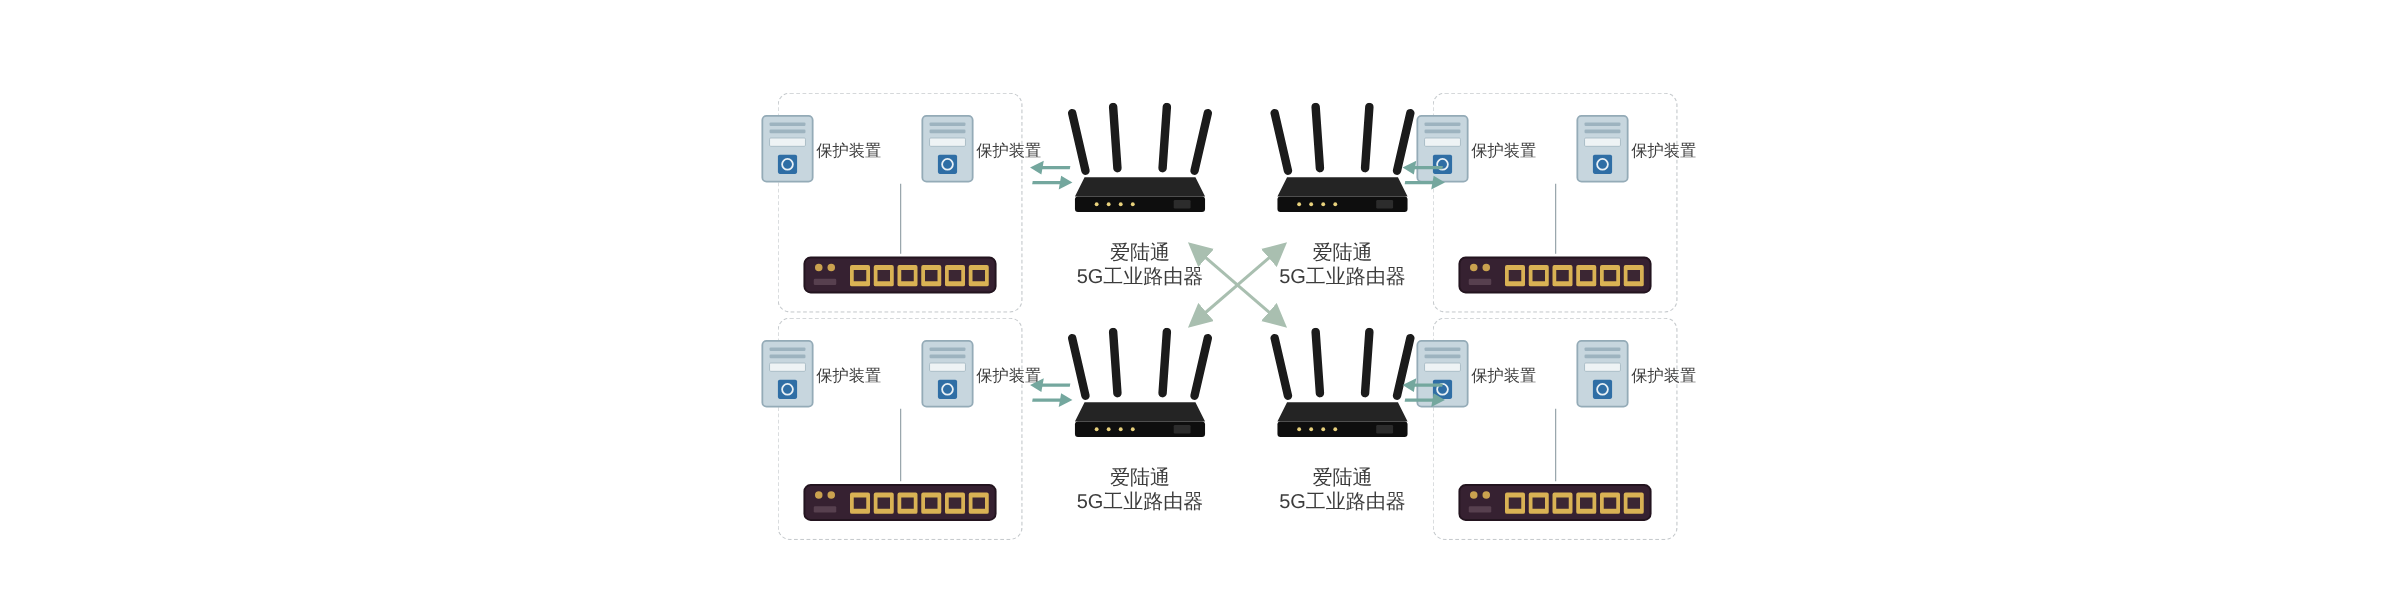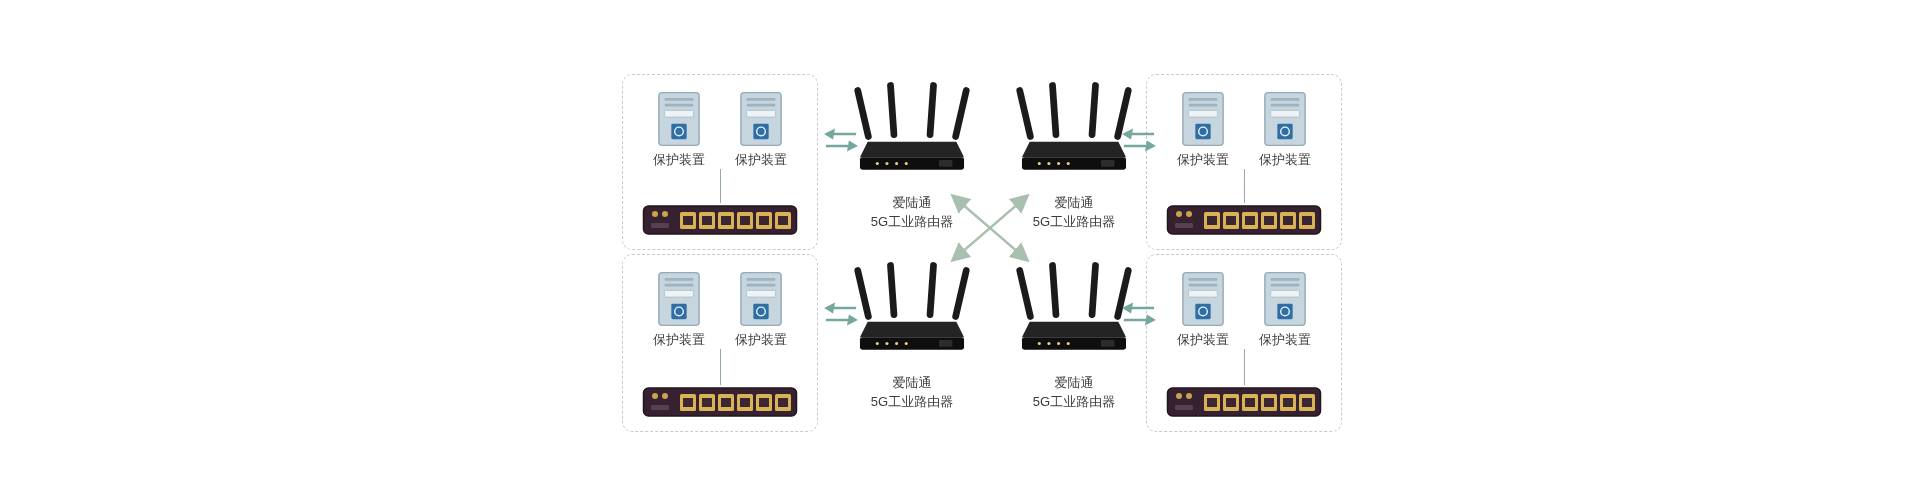--- a/index.html
+++ b/index.html
@@ -22,21 +22,21 @@
     flex-direction:column;
     align-items:center;
     padding:16px 10px 12px;
   }
   .g-tl { left:622px;  top:74px;  width:196px; height:176px; }
   .g-tr { left:1146px; top:74px;  width:196px; height:176px; }
   .g-bl { left:622px;  top:254px; width:196px; height:178px; }
   .g-br { left:1146px; top:254px; width:196px; height:178px; }
 
   .device-row { display:flex; gap:30px; }
-  .device { display:flex; flex-direction:column; align-items:center; }
+  .device { display:flex; flex-direction:row; align-items:center; }
   .device-icon { width:46px; height:56px; display:block; }
   .device-label {
     font-size:13px;
     color:#3c3c3c;
     margin-top:4px;
     white-space:nowrap;
   }
   .connector {
     width:1px;
     flex:1;
@@ -45,21 +45,21 @@
   }
   .switch-icon { width:156px; height:34px; display:block; }
 
   
   .router { position:absolute; width:116px; text-align:center; }
   .r-tl { left:854px;  top:82px; }
   .r-tr { left:1016px; top:82px; }
   .r-bl { left:854px;  top:262px; }
   .r-br { left:1016px; top:262px; }
   .router-icon { width:116px; height:106px; display:block; margin:0 auto; }
-  .router-label { margin-top:5px; font-size:13px; line-height:19px; color:#3c3c3c; white-space:nowrap; }
+  .router-label { margin-top:5px; font-size:16px; line-height:19px; color:#3c3c3c; white-space:nowrap; }
 
   
   .exchange { position:absolute; width:38px; height:28px; transform:skewX(-10deg); }
   .x-tl { left:822px;  top:126px; }
   .x-tr { left:1120px; top:126px; }
   .x-bl { left:822px;  top:300px; }
   .x-br { left:1120px; top:300px; }
   .exchange svg { width:100%; height:100%; display:block; }
 
   

